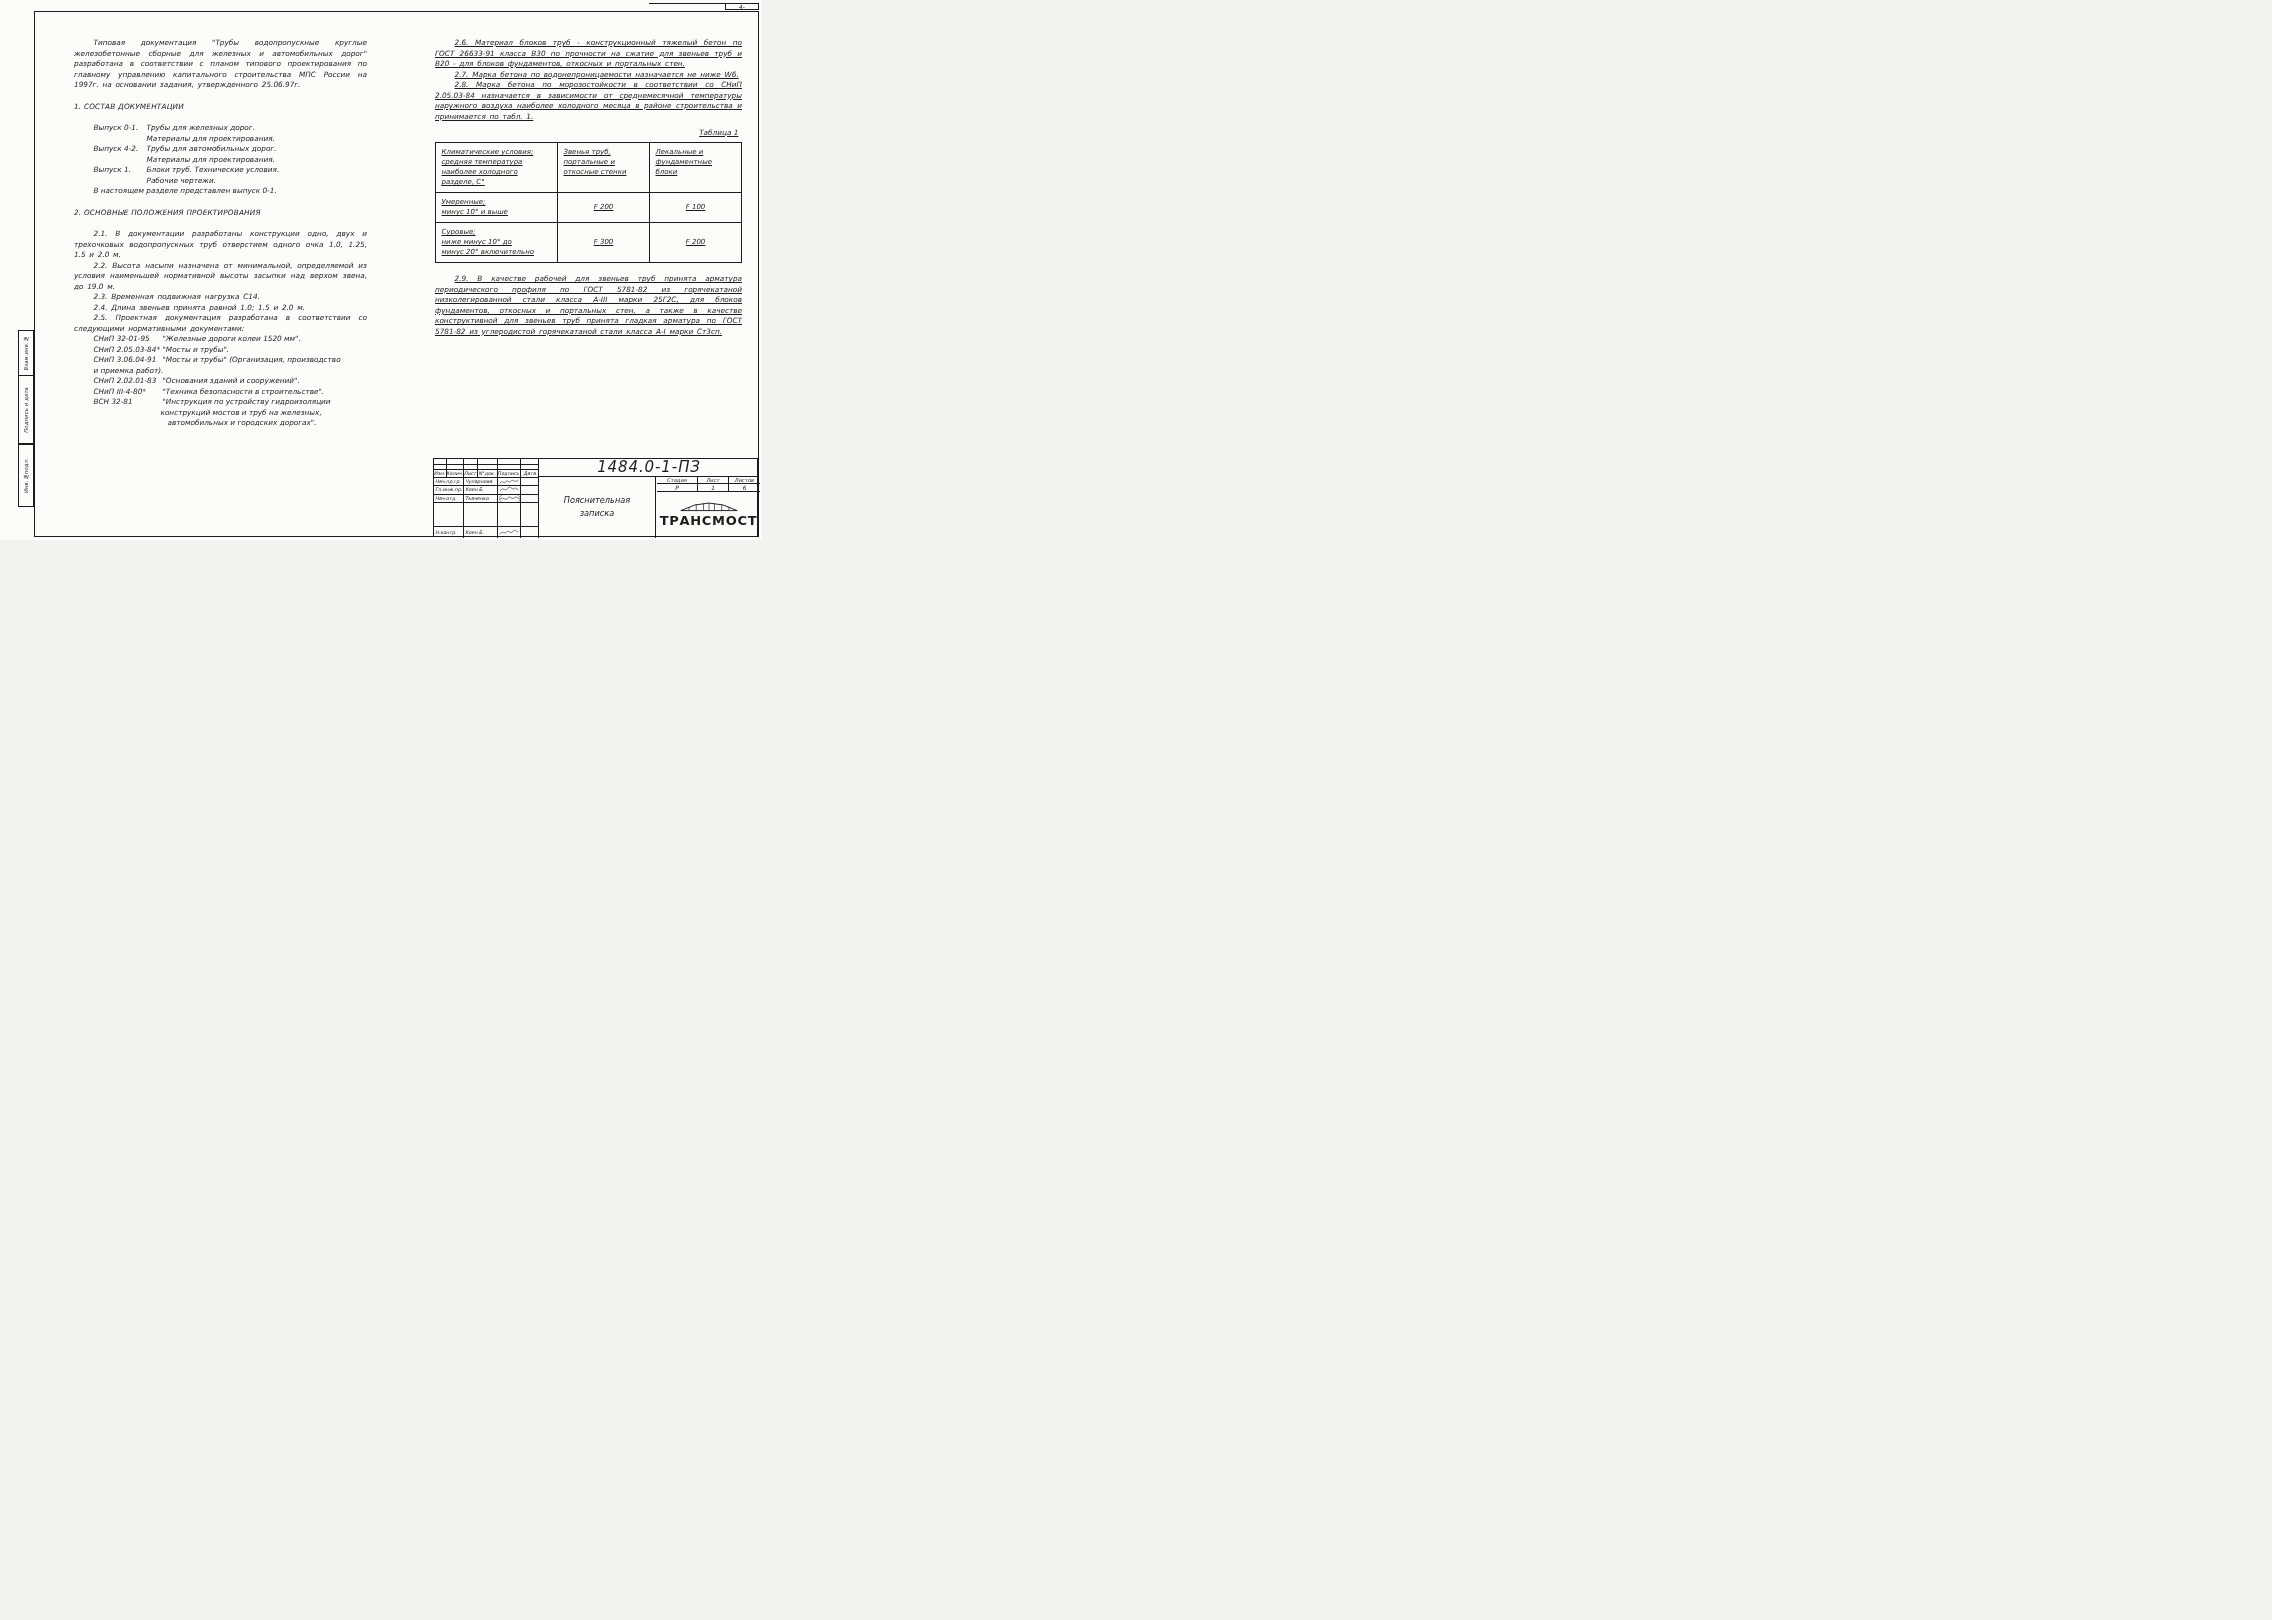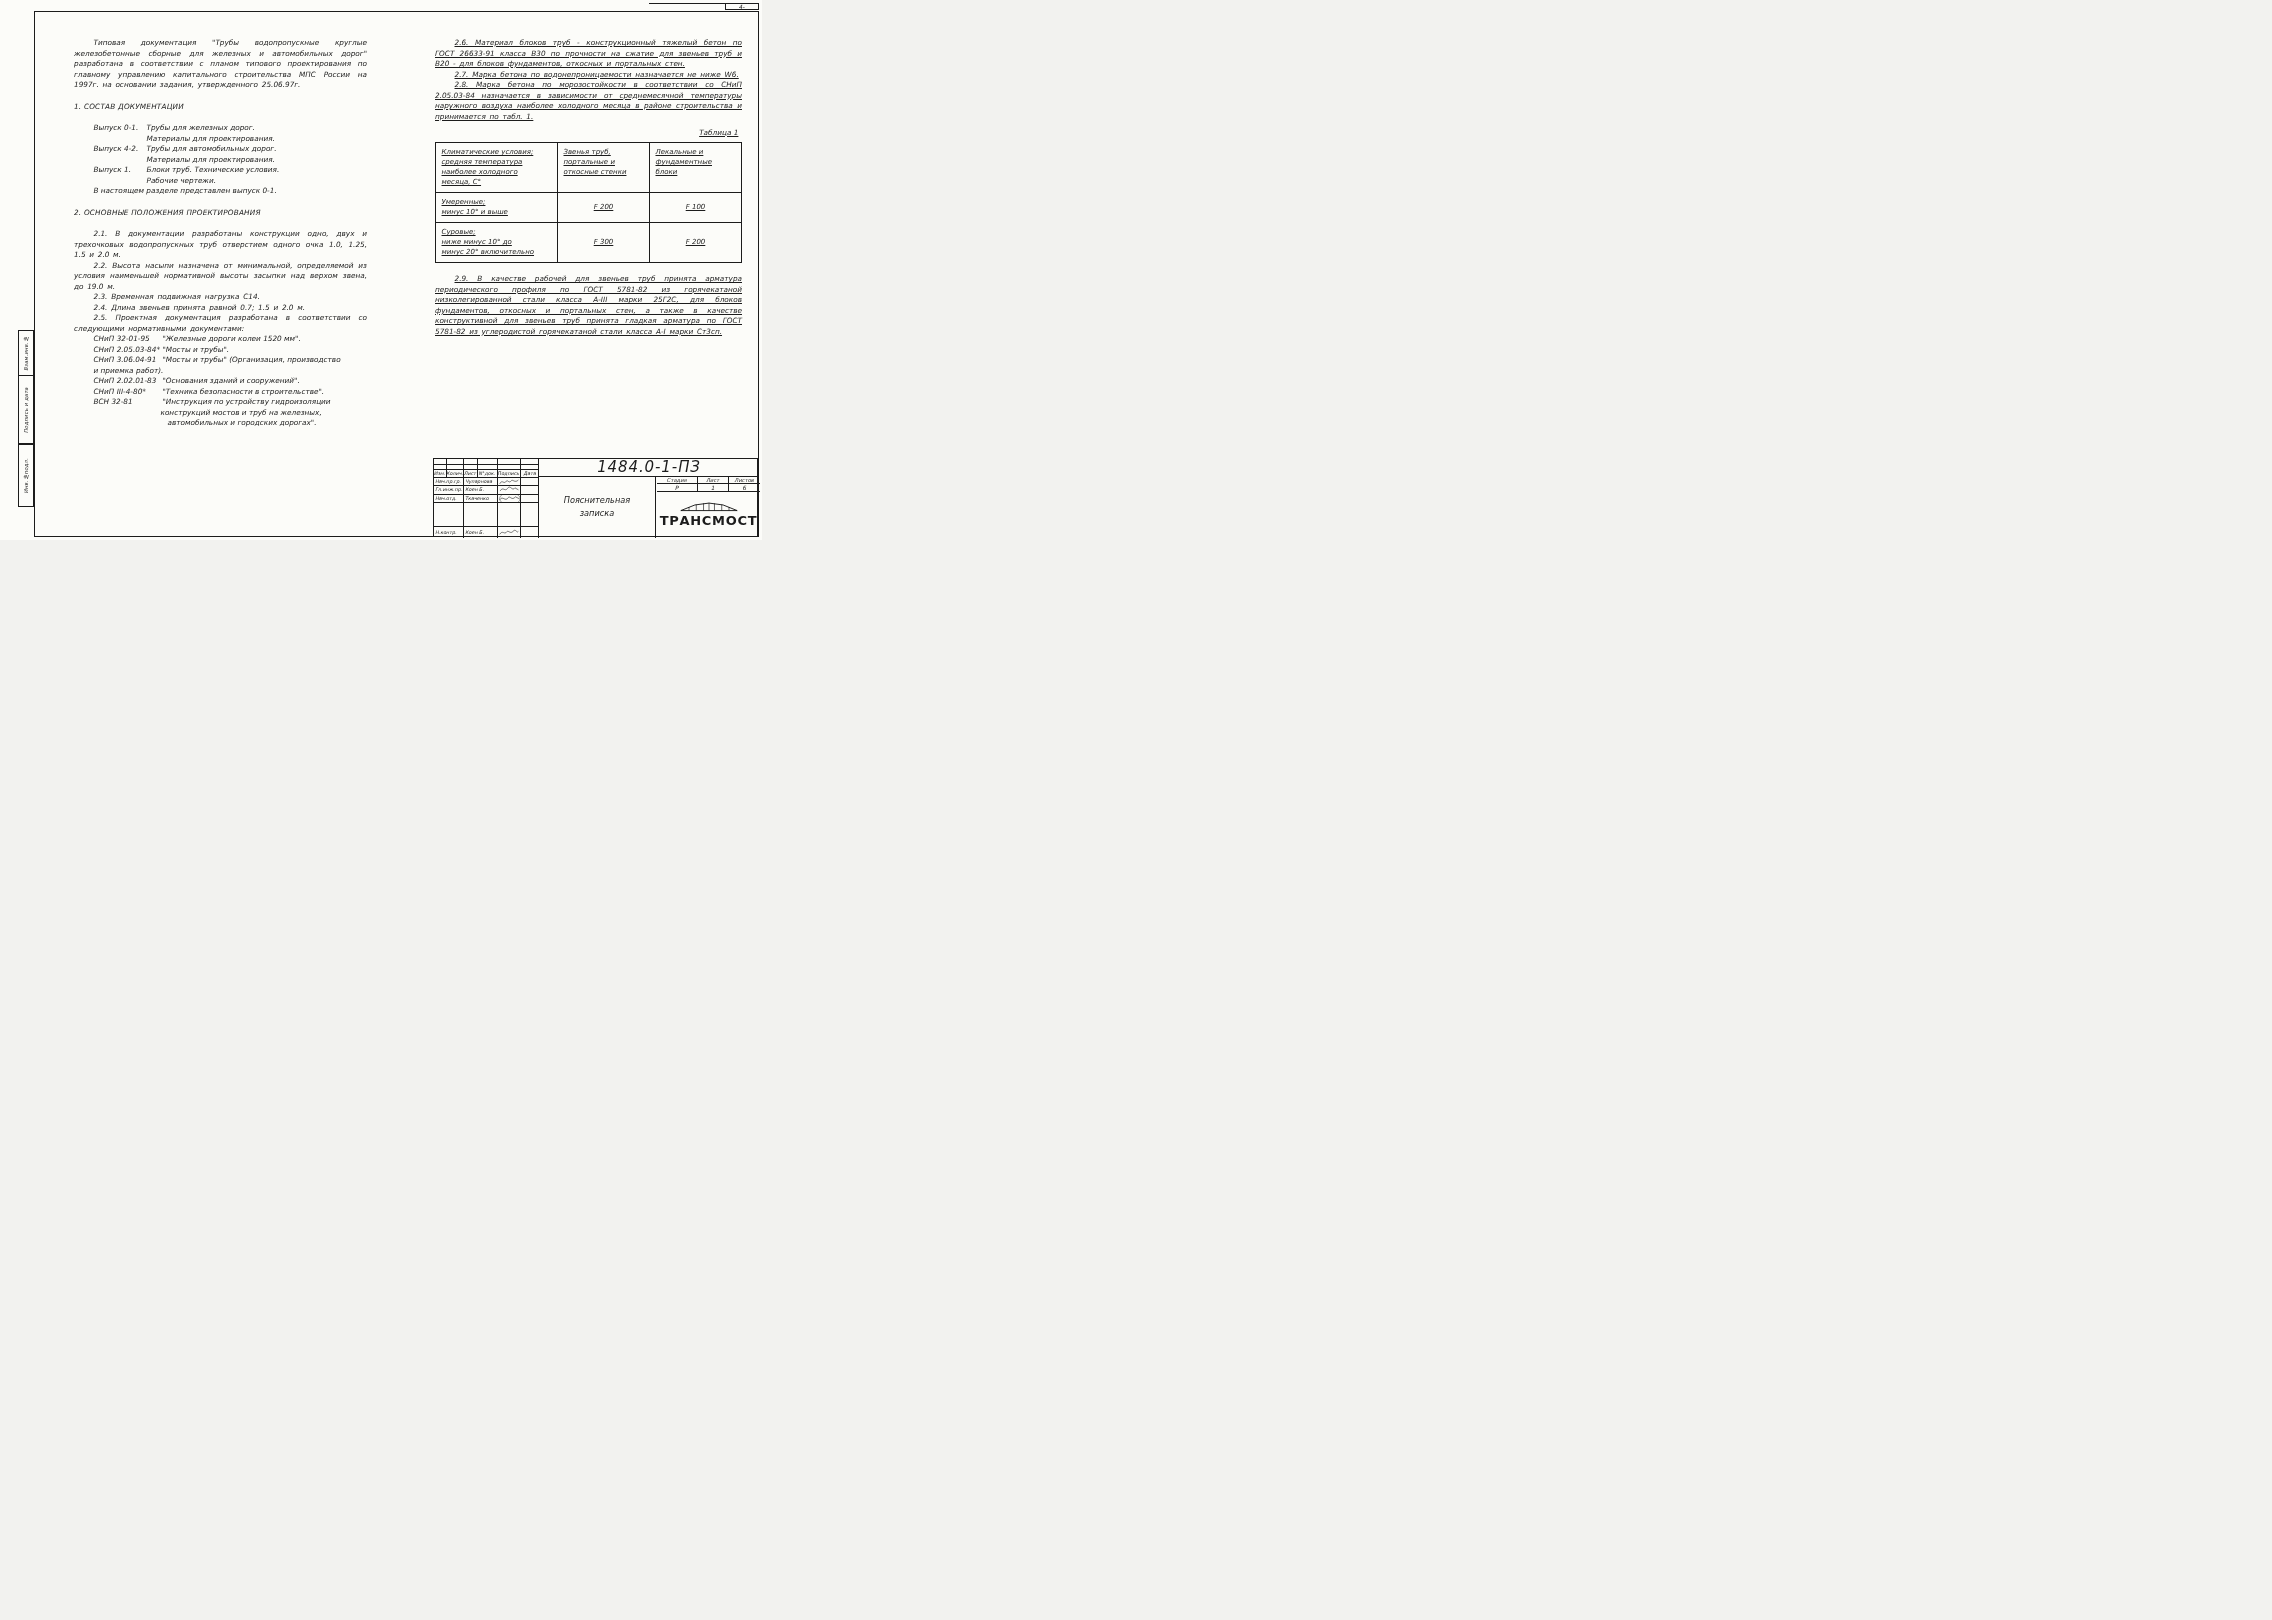--- a/index.html
+++ b/index.html
@@ -128,21 +128,21 @@
       <span class="issue-label"></span>
       <span class="issue-text">Рабочие чертежи.</span>
     </div>
     <div class="plain-ind">В настоящем разделе представлен выпуск 0-1.</div>
 
     <div class="sec-title">2. ОСНОВНЫЕ ПОЛОЖЕНИЯ ПРОЕКТИРОВАНИЯ</div>
 
     <p class="para">2.1. В документации разработаны конструкции одно, двух и трехочковых водопропускных труб отверстием одного очка 1.0, 1.25, 1.5 и 2.0 м.</p>
     <p class="para">2.2. Высота насыпи назначена от минимальной, определяемой из условия наименьшей нормативной высоты засыпки над верхом звена, до 19.0 м.</p>
     <p class="para">2.3. Временная подвижная нагрузка С14.</p>
-    <p class="para">2.4. Длина звеньев принята равной 0.7; 1.5 и 2.0 м.</p>
+    <p class="para">2.4. Длина звеньев принята равной 1.0; 1.5 и 2.0 м.</p>
     <p class="para">2.5. Проектная документация разработана в соответствии со следующими нормативными документами:</p>
 
     <div class="norm-row">
       <span class="norm-code">СНиП 32-01-95</span>
       <span class="norm-text">"Железные дороги колеи 1520 мм".</span>
     </div>
     <div class="norm-row">
       <span class="norm-code">СНиП 2.05.03-84*</span>
       <span class="norm-text">"Мосты и трубы".</span>
     </div>
@@ -184,21 +184,21 @@
       <colgroup>
           <col style="width:122px">
           <col style="width:92px">
           <col style="width:92px">
         </colgroup>
       <tbody>
         <tr>
           <td>Климатические условия;
 средняя температура
 наиболее холодного
-месяца, С°</td>
+разделе, С°</td>
           <td>Звенья труб,
 портальные и
 откосные стенки</td>
           <td>Лекальные и
 фундаментные
 блоки</td>
         </tr>
         <tr>
           <td>Умеренные;
 минус 10° и выше</td>

